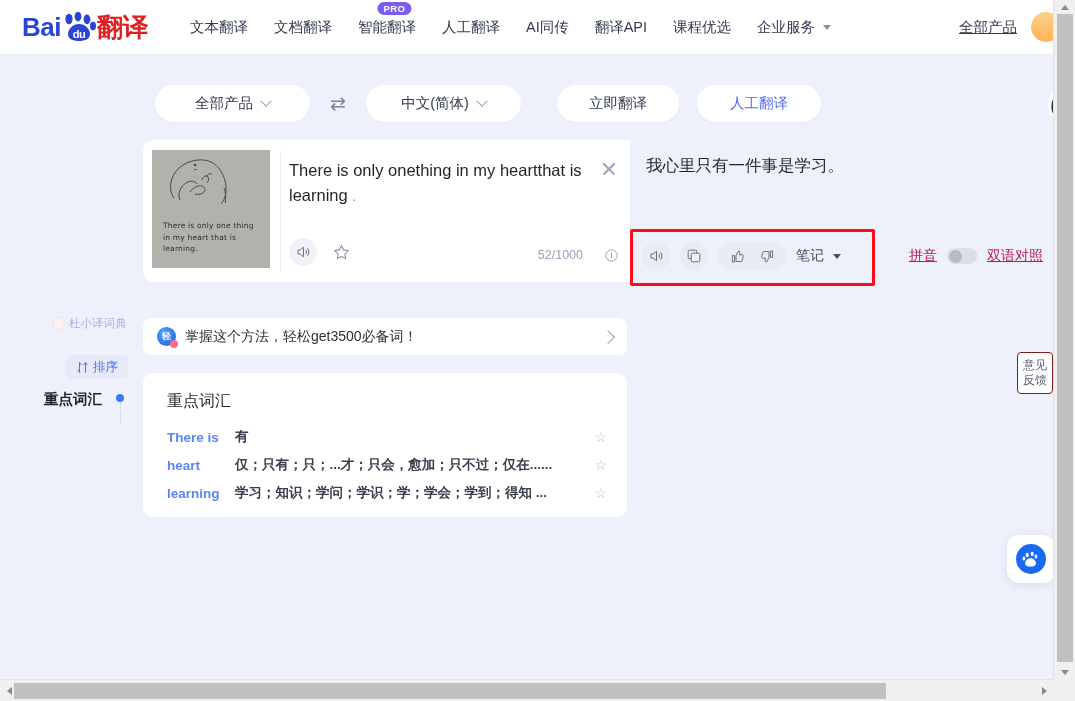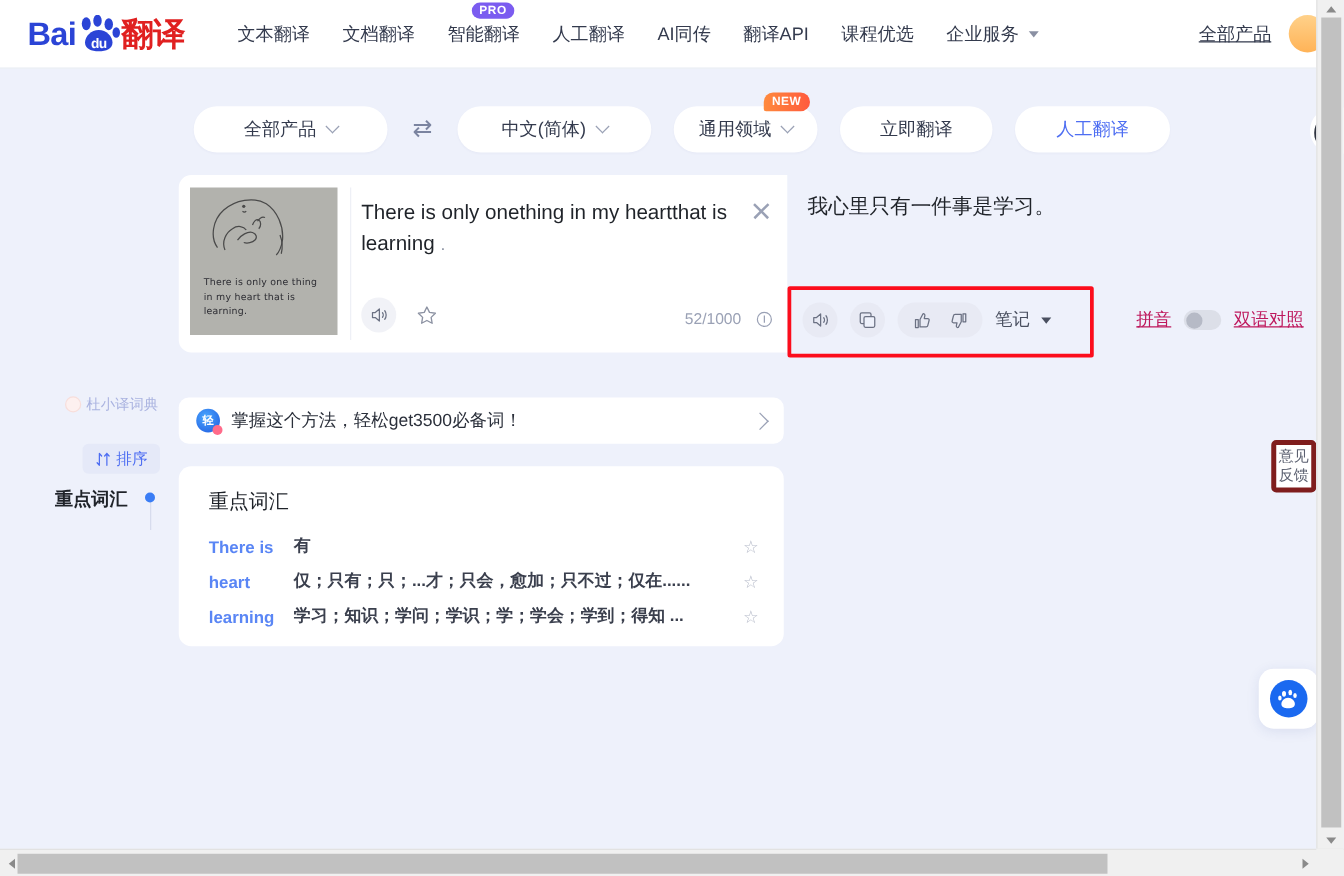--- a/index.html
+++ b/index.html
@@ -92,21 +92,21 @@
     background: #9aa1b5;
   }
   .clear-x:before { transform: rotate(45deg); }
   .clear-x:after { transform: rotate(-45deg); }
   .input-tools { position: absolute; left: 8px; bottom: 6px; display: flex; align-items: center; gap: 12px; }
   .rnd-btn {
     width: 28px; height: 28px; border-radius: 50%; background: #f1f2f7;
     display: flex; align-items: center; justify-content: center; cursor: pointer; color: #6b7183;
   }
   .plain-btn { width: 24px; height: 24px; display: flex; align-items: center; justify-content: center; cursor: pointer; color: #8d93a3; }
-  .counter { position: absolute; right: 12px; bottom: 10px; font-size: 12.5px; color: #9aa1b5; display: flex; align-items: center; gap: 12px; }
+  .counter { position: absolute; right: 12px; bottom: 10px; font-size: 12.5px; color: #9aa1b5; display: flex; align-items: center; gap: 22px; }
 
   
   .card-output {
     position: absolute; top: 140px; left: 630px; width: 423px; height: 142px;
     background: #eef1fb;
   }
   .dst-text { padding: 12px 16px 0 16px; font-size: 16.5px; line-height: 26px; color: #1f2329; }
   .out-tools { position: absolute; left: 0px; bottom: 0px; width: 423px; height: 52px; display: flex; align-items: center; }
   .redbox {
     position: absolute; left: 630px; top: 229px; width: 245px; height: 57px;
@@ -165,21 +165,21 @@
     background: #e5e9f8; border-radius: 5px; display: flex; align-items: center; justify-content: center;
     gap: 4px; font-size: 12.5px; color: #4e6ef2; cursor: pointer;
   }
   .sidelabel { position: absolute; left: 44px; top: 390px; font-size: 14.5px; color: #1f2329; font-weight: bold; }
   .railline { position: absolute; left: 120px; top: 398px; width: 1px; height: 26px; background: #d7dced; }
   .raildot { position: absolute; left: 116px; top: 394px; width: 8px; height: 8px; border-radius: 50%; background: #3a7df5; }
 
   
   .feedback {
     position: absolute; right: 22px; top: 352px; width: 36px; height: 42px;
-    background: #fff; border: 4px solid #7f1d1d; border-radius: 4px;
+    background: #fff; border: 1px solid #7f1d1d; border-radius: 4px;
     display: flex; flex-direction: column; align-items: center; justify-content: center;
     font-size: 12px; color: #5b6070; line-height: 15px; cursor: pointer;
   }
   .fab {
     position: absolute; right: 20px; top: 535px; width: 48px; height: 48px;
     background: #fff; border-radius: 12px; box-shadow: 0 2px 10px rgba(40,60,140,.10);
     display: flex; align-items: center; justify-content: center; cursor: pointer;
   }
   .fab-circle { width: 30px; height: 30px; border-radius: 50%; background: #1a69f0; display:flex; align-items:center; justify-content:center; }
 
@@ -272,25 +272,20 @@
       <span class="chev"></span>
     </div>
     <div class="swapbtn">
       <span>⇄</span>
     </div>
     <div class="pill lang-dst">
       <span>中文(简体)</span>
       <span class="chev"></span>
     </div>
     <div class="gap"></div>
-    <div class="pill domain">
-      <span class="new-badge">NEW</span>
-      <span>通用领域</span>
-      <span class="chev"></span>
-    </div>
     <div class="gap"></div>
     <div class="pill translate">
       <span>立即翻译</span>
     </div>
     <div class="gap"></div>
     <div class="pill human">
       <span>人工翻译</span>
     </div>
   </div>
 

